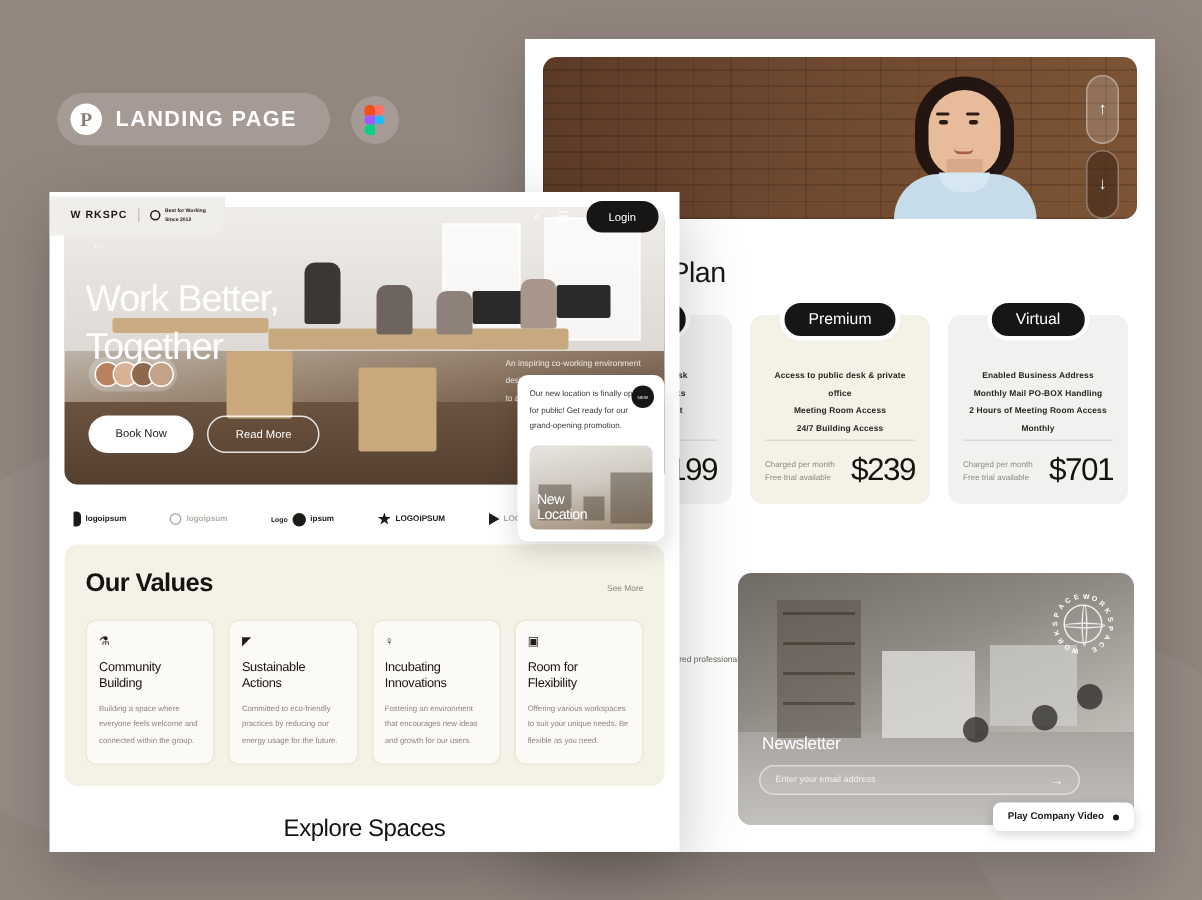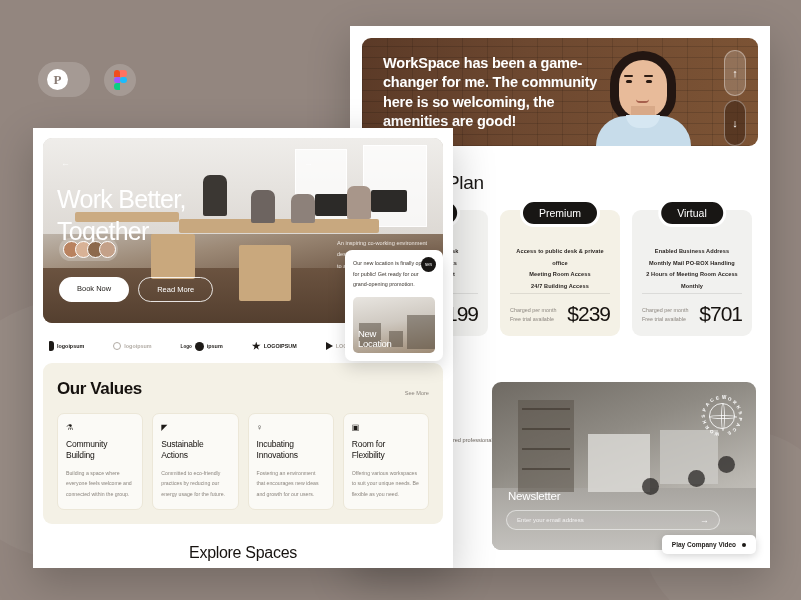--- a/index.html
+++ b/index.html
@@ -353,37 +353,37 @@
 </style>
 </head>
 <body>
 
 <div class="bg-blob b1"></div>
 <div class="bg-blob b2"></div>
 
 <div class="badge-row">
   <div class="pill">
     <span class="pill-logo">P</span>
+    <span class="pill-text">LANDING PAGE</span>
   </div>
   <div class="figma-badge">
     <span class="figma-inner">
       <i class="fg a"></i>
         <i class="fg b"></i>
         <i class="fg c"></i>
         <i class="fg d"></i>
         <i class="fg e"></i>
     </span>
   </div>
 </div>
 
 <div class="window win-right">
 
   <div class="testimonial">
     <div class="brick"></div>
-    <div class="testimonial-quote">WorkSpace has been a game-changer for me. The community here is so welcoming, the amenities are good!</div>
     <div class="person">
       <i class="p-hair"></i>
         <i class="p-face"></i>
         <i class="p-brow l"></i>
         <i class="p-brow r"></i>
       <i class="p-eye l"></i>
         <i class="p-eye r"></i>
         <i class="p-mouth"></i>
       <i class="p-neck"></i>
         <i class="p-body"></i>
@@ -550,20 +550,38 @@
     </div>
 
     <div class="hero-btns">
       <div class="btn-solid">Book Now</div>
       <div class="btn-ghost">Read More</div>
     </div>
 
     <div class="hero-desc">An inspiring co-working environment designed for freelancers and teams to achieve greatness.</div>
   </div>
 
+  <div class="lw-nav">
+    <div class="lw-logo-chip">
+      <span class="lw-logo">W RKSPC</span>
+      <span class="lw-div"></span>
+      <span class="lw-stamp">
+        <i class="sc"></i>
+        <span class="st">
+          <span>Best for Working</span><br>
+          <span>Since 2012</span>
+        </span>
+      </span>
+    </div>
+    <div class="lw-nav-right">
+      <span class="nav-ico">⌕</span>
+      <span class="nav-ico">☰</span>
+      <span class="login-btn">Login</span>
+    </div>
+  </div>
 
   <div class="logo-strip">
     <div class="brandlogo">
       <i class="mark" style="width:5px;height:10px;border-radius:1px 3px 3px 1px;"></i>
       <span class="nm">logoipsum</span>
     </div>
     <div class="brandlogo">
       <i class="mark ring"></i>
       <span class="nm grey">logoipsum</span>
     </div>

